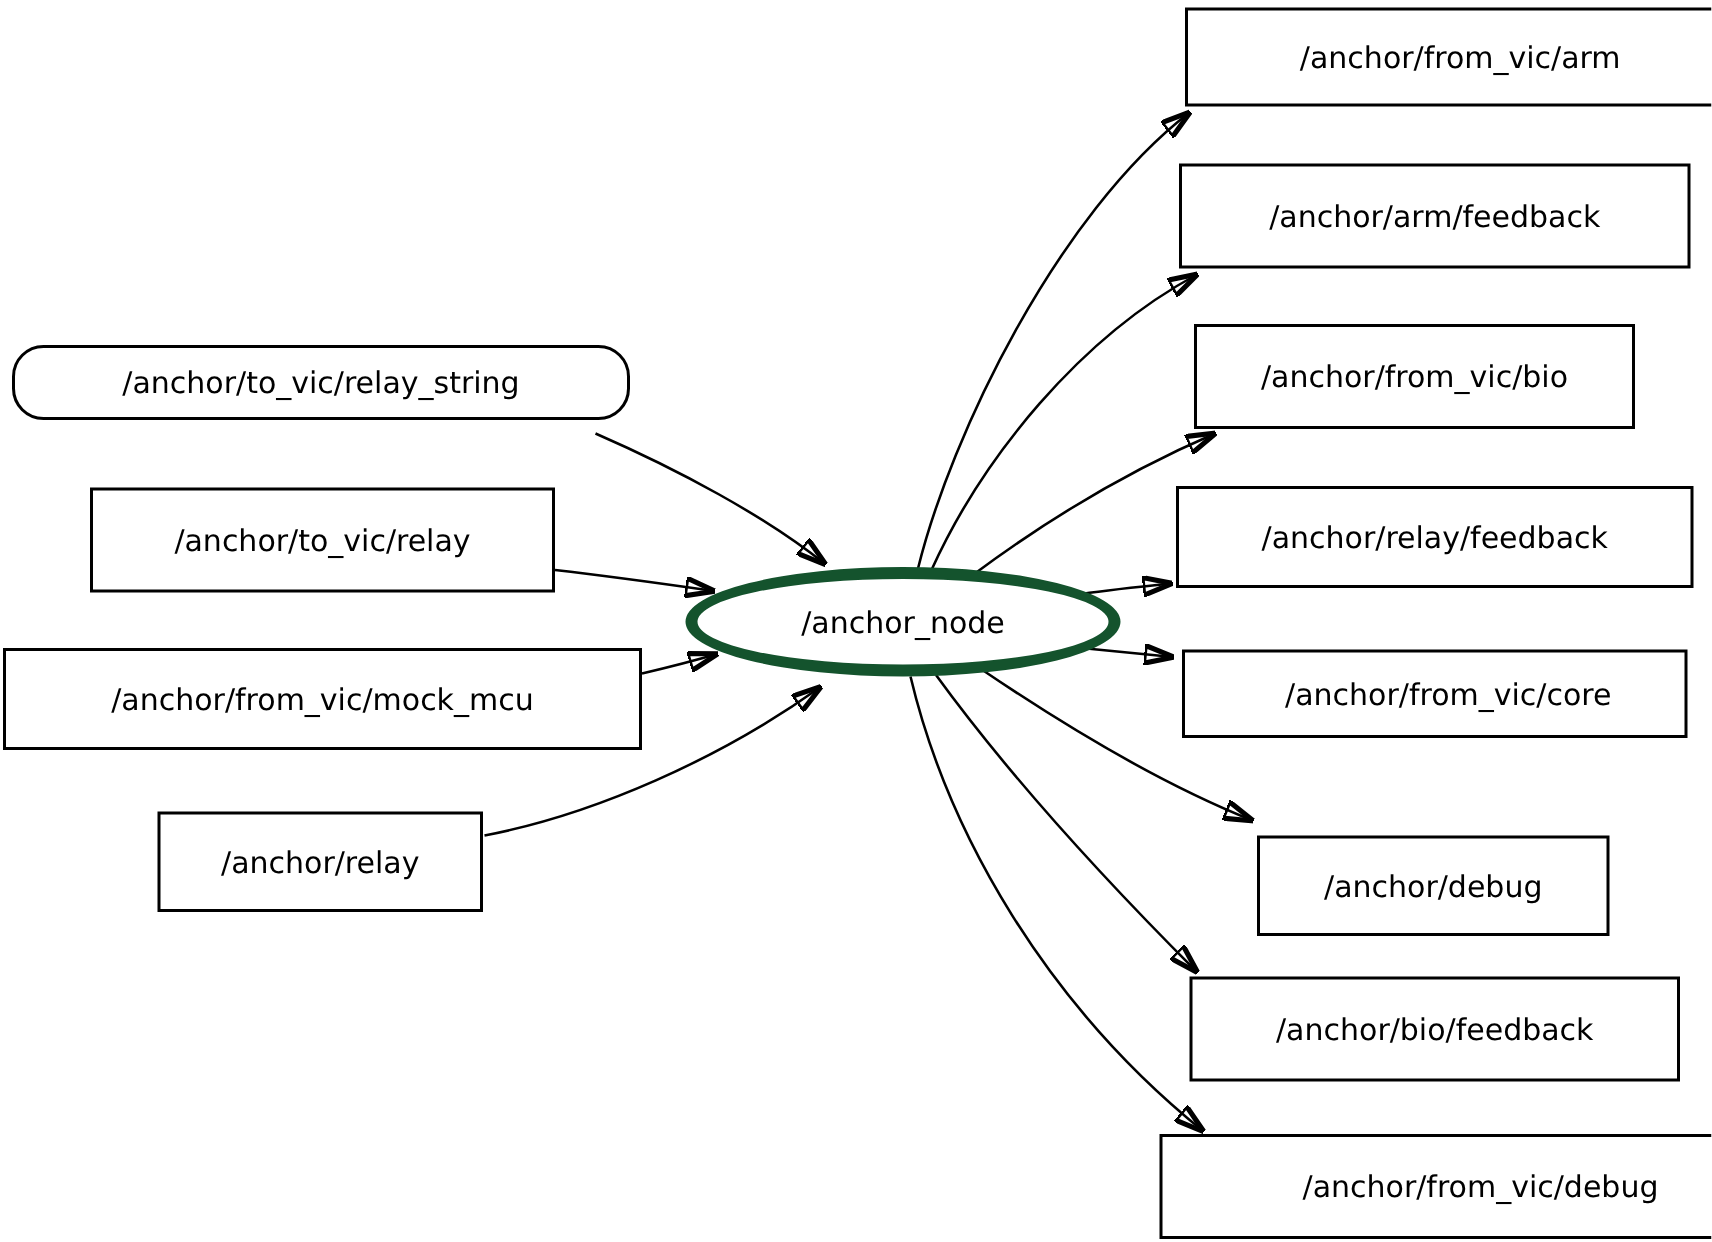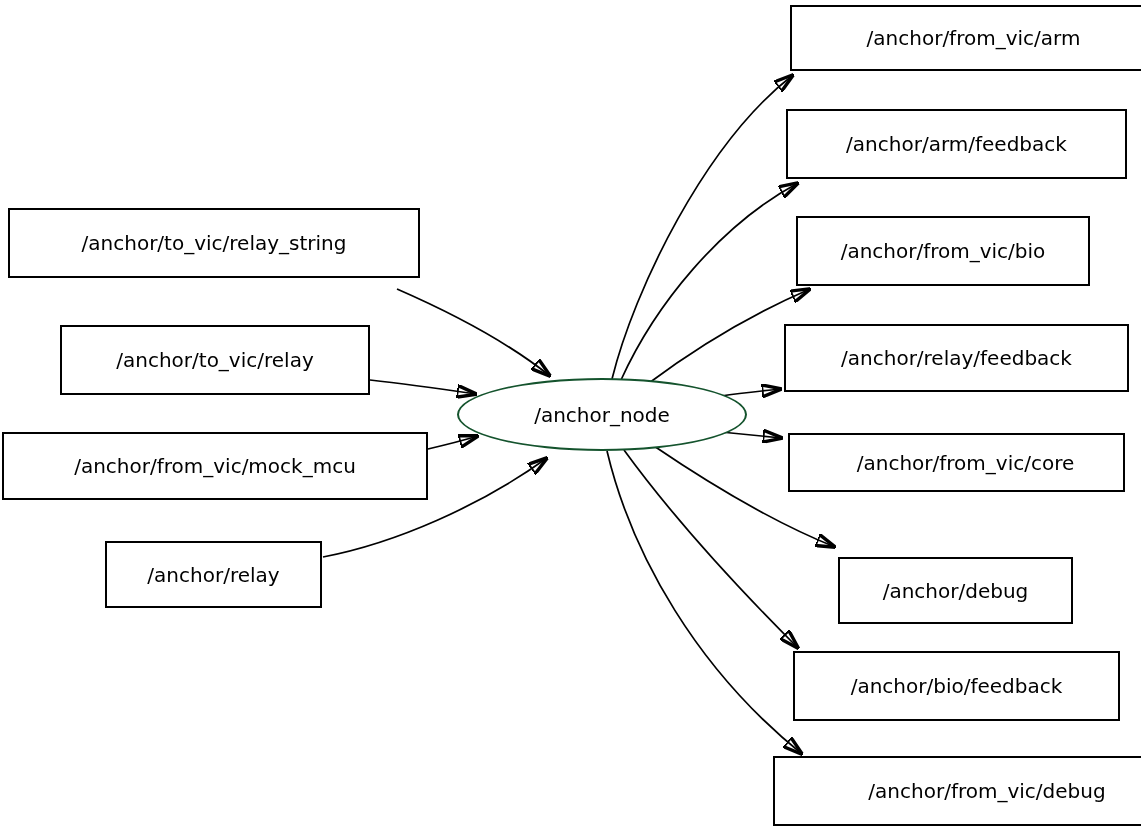--- a/index.html
+++ b/index.html
@@ -35,21 +35,21 @@
     display: flex;
     align-items: center;
     justify-content: center;
     font-size: 20px;
     color: #000000;
     white-space: nowrap;
   }
   .node-ellipse {
     position: absolute;
     box-sizing: border-box;
-    border: 2px solid #14532d;
+    border: 8px solid #14532d;
     border-radius: 50%;
     background: #ffffff;
     display: flex;
     align-items: center;
     justify-content: center;
     font-size: 20px;
     color: #000000;
     white-space: nowrap;
   }
 </style>
@@ -71,21 +71,21 @@
     <path d="M 612 379 C 634 290, 705 143, 793 75" marker-end="url(#arrow)"></path>
     <path d="M 621 380 C 655 305, 720 225, 798 183" marker-end="url(#arrow)"></path>
     <path d="M 649 383 C 700 345, 752 314, 810 289" marker-end="url(#arrow)"></path>
     <path d="M 721 396 C 741 393, 761 391, 781 389" marker-end="url(#arrow)"></path>
     <path d="M 721 432 C 741 434, 761 436, 782 438" marker-end="url(#arrow)"></path>
     <path d="M 654 446 C 707 482, 770 521, 835 547" marker-end="url(#arrow)"></path>
     <path d="M 624 450 C 672 516, 734 584, 798 648" marker-end="url(#arrow)"></path>
     <path d="M 607 451 C 632 556, 698 670, 802 754" marker-end="url(#arrow)"></path>
   </svg>
 
-  <div class="topic-box" style="left:8px; top:208px; width:412px; height:70px;">
+  <div class="topic-box" style="left:8px; top:230px; width:412px; height:50px;border-radius:21px;">
     <span>/anchor/to_vic/relay_string</span>
   </div>
   <div class="topic-box" style="left:2px; top:432px; width:426px; height:68px;">
     <span>/anchor/from_vic/mock_mcu</span>
   </div>
   <div class="topic-box" style="left:60px; top:325px; width:310px; height:70px;">
     <span>/anchor/to_vic/relay</span>
   </div>
   <div class="topic-box" style="left:105px; top:541px; width:217px; height:67px;">
     <span>/anchor/relay</span>

